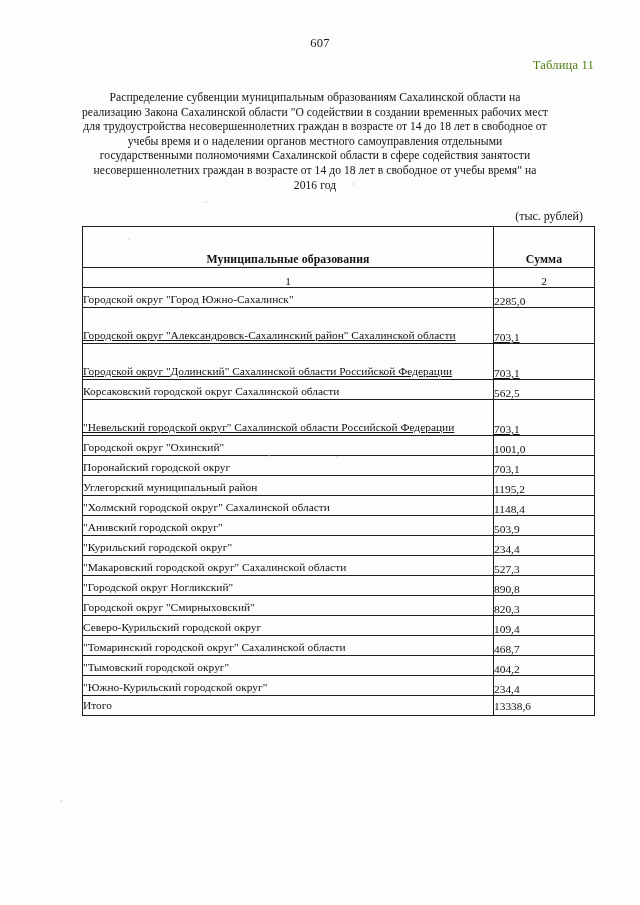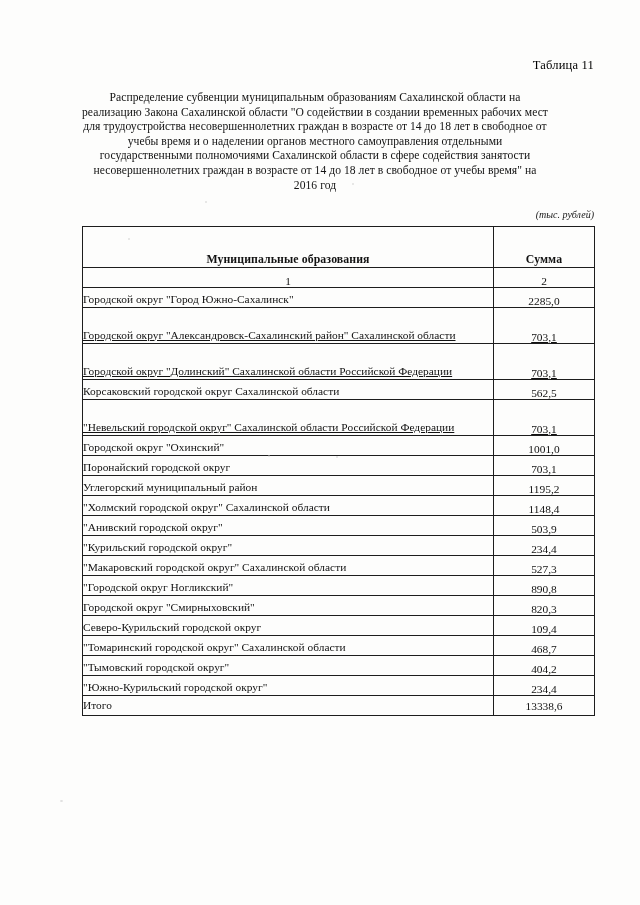--- a/index.html
+++ b/index.html
@@ -35,21 +35,21 @@
     font-size: 12.5px;
     letter-spacing: 0.2px;
     color: #1a1a1a;
   }
 
   .table-label {
     position: absolute;
     top: 58px;
     right: 46px;
     font-size: 12.5px;
-    color: #000000;
+    color: #4d7c0f;
     letter-spacing: 0.2px;
   }
 
   
   .doc-title {
     position: absolute;
     top: 91px;
     left: 82px;
     width: 466px;
     text-align: center;
@@ -57,26 +57,25 @@
     font-size: 11.6px;
     line-height: 14.6px;
     color: #121212;
     letter-spacing: 0.05px;
   }
 
   
   .units-caption {
     position: absolute;
     top: 209px;
-    left: 82px;
+    left: 71px;
     width: 512px;
     text-align: right;
-    font-size: 10px;
+    font-size: 12px;
     color: #161616;
-    font-style: italic;
   }
 
   
   .tbl-wrap {
     position: absolute;
     top: 226px;
     left: 82px;
     width: 512px;
   }
 
@@ -120,21 +119,21 @@
   
   td.name {
     text-align: left;
     padding: 1px 2px 1px 3px;
     vertical-align: top;
     line-height: 15.5px;
     letter-spacing: 0.01px;
     word-break: normal;
   }
   td.sum {
-    text-align: center;
+    text-align: left;
     padding: 0 3px 1px 2px;
     vertical-align: bottom;
     white-space: nowrap;
   }
 
   tr.r1 td { height: 19px; }
   tr.r2 td { height: 35px; text-decoration: underline; }
 
   tr.total td {
     font-weight: normal;
@@ -149,20 +148,21 @@
     background: #c9c9c9;
     border-radius: 50%;
     opacity: 0.55;
   }
 </style>
 </head>
 <body>
 
 <div class="page">
 
+  <div class="page-number">607</div>
 
   <div class="table-label">Таблица 11</div>
 
   <div class="doc-title">Распределение субвенции муниципальным образованиям Сахалинской области на реализацию Закона Сахалинской области "О содействии в создании временных рабочих мест для трудоустройства несовершеннолетних граждан в возрасте от 14 до 18 лет в свободное от учебы время и о наделении органов местного самоуправления отдельными государственными полномочиями Сахалинской области в сфере содействия занятости несовершеннолетних граждан в возрасте от 14 до 18 лет в свободное от учебы время" на 2016 год</div>
 
   <div class="units-caption">(тыс. рублей)</div>
 
   <div class="tbl-wrap">
     <table class="fin">
       <colgroup>

